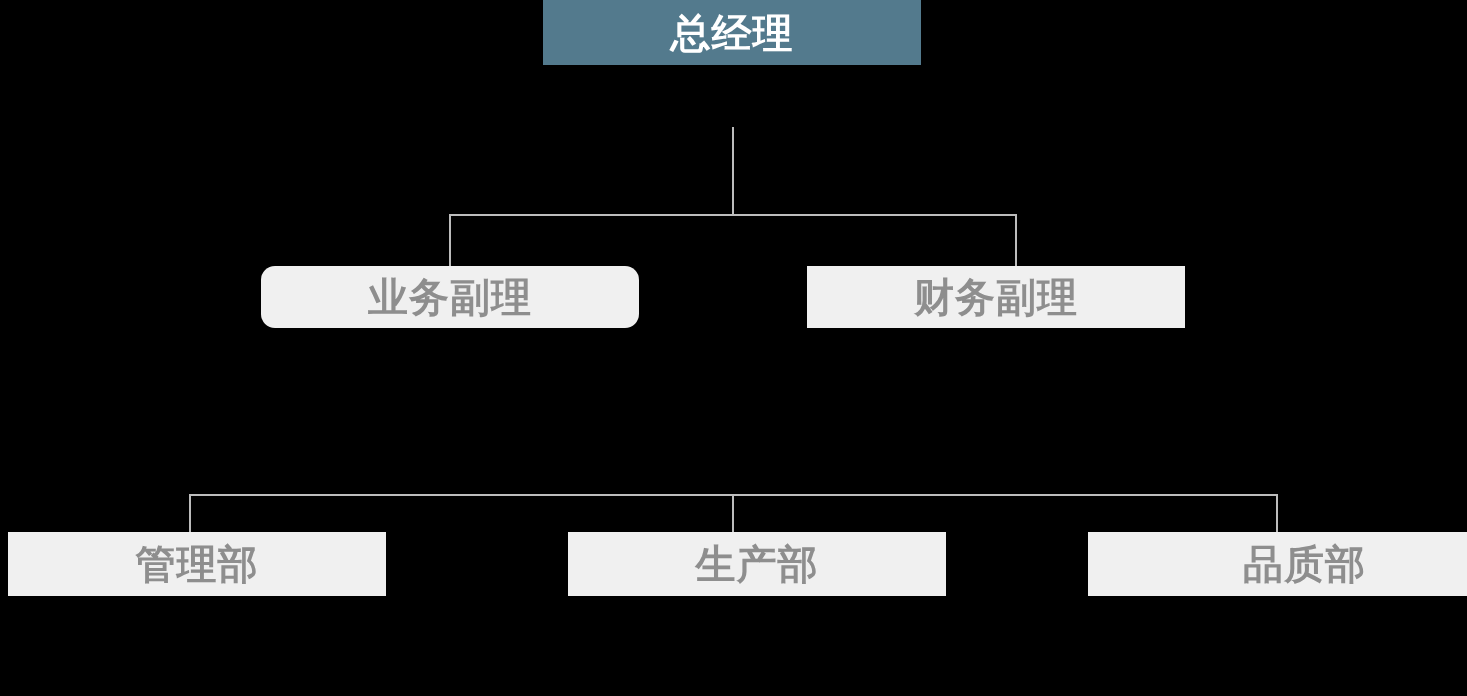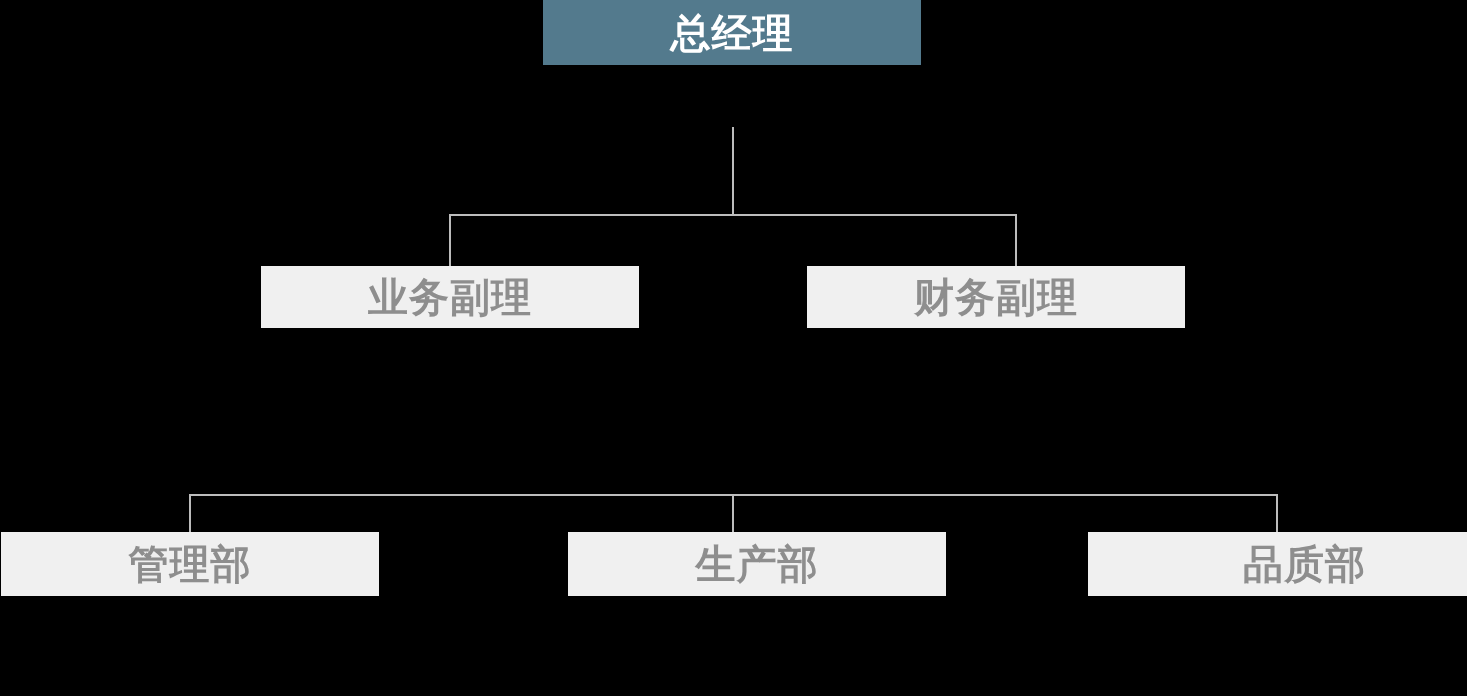--- a/index.html
+++ b/index.html
@@ -47,33 +47,33 @@
 
   <div class="node root" style="left:543px; top:0px; width:378px; height:65px;">
     <span>总经理</span>
   </div>
 
   <div class="line" style="left:732px; top:127px; width:2px; height:88px;"></div>
   <div class="line" style="left:449px; top:214px; width:568px; height:2px;"></div>
   <div class="line" style="left:449px; top:214px; width:2px; height:52px;"></div>
   <div class="line" style="left:1015px; top:214px; width:2px; height:52px;"></div>
 
-  <div class="node child" style="left:261px; top:266px; width:378px; height:62px;">
+  <div class="node child" style="left:261px; top:266px; width:378px; height:62px;border-radius:14px;">
     <span>业务副理</span>
   </div>
   <div class="node child" style="left:807px; top:266px; width:378px; height:62px;">
     <span>财务副理</span>
   </div>
 
   <div class="line" style="left:189px; top:494px; width:1089px; height:2px;"></div>
   <div class="line" style="left:189px; top:494px; width:2px; height:38px;"></div>
   <div class="line" style="left:732px; top:494px; width:2px; height:38px;"></div>
   <div class="line" style="left:1276px; top:494px; width:2px; height:38px;"></div>
 
-  <div class="node child" style="left:1px; top:532px; width:378px; height:64px;">
+  <div class="node child" style="left:8px; top:532px; width:378px; height:64px;">
     <span>管理部</span>
   </div>
   <div class="node child" style="left:568px; top:532px; width:378px; height:64px;">
     <span>生产部</span>
   </div>
   <div class="node child" style="left:1088px; top:532px; width:433px; height:64px;">
     <span>品质部</span>
   </div>
 
 </div>

